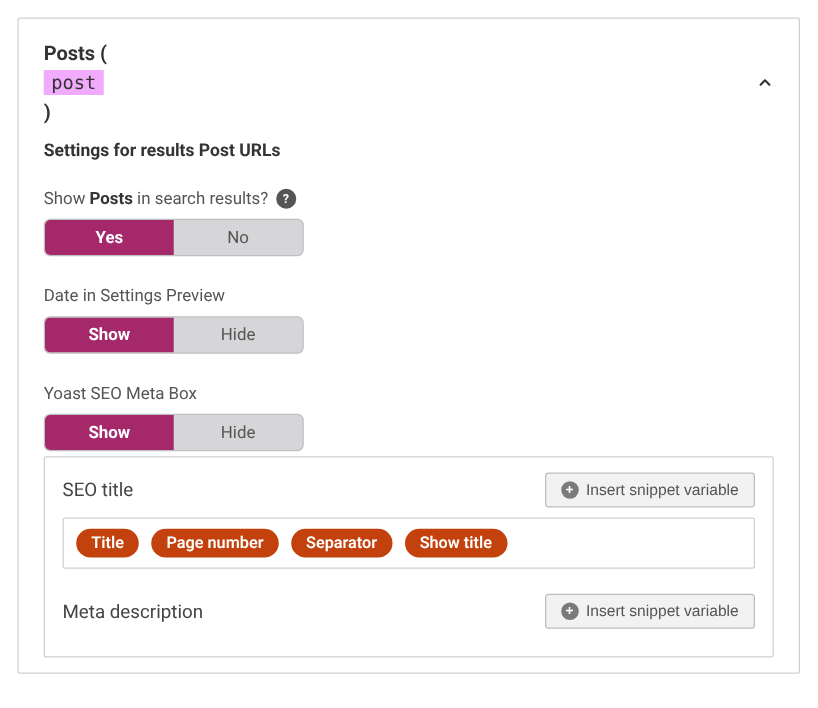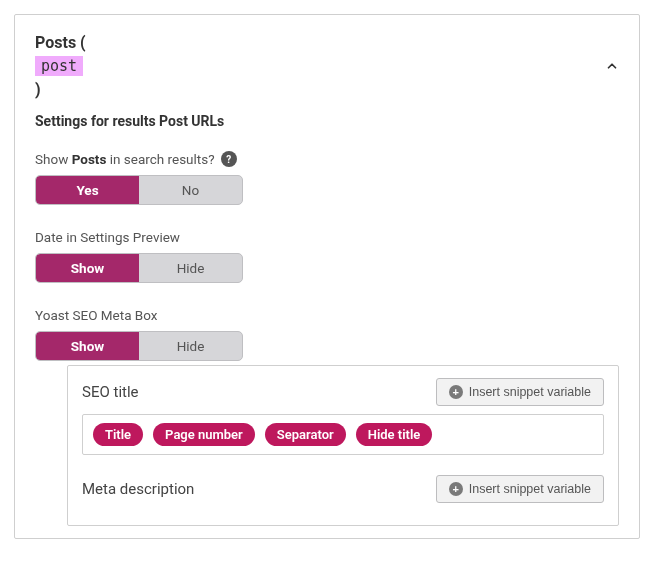--- a/index.html
+++ b/index.html
@@ -101,21 +101,20 @@
     margin: 0;
   }
   .toggle-option.inactive {
     color: #555;
   }
   .sub-box {
     border: 1px solid #cfcfcf;
     padding: 12px 14px 14px 14px;
     margin-top: -6px;
     border-radius: 2px;
-    margin-left: 32px;
   }
   .row-head {
     display: flex;
     justify-content: space-between;
     align-items: center;
     margin-bottom: 8px;
   }
   .row-head h4 {
     margin: 0;
     font-size: 15px;
@@ -149,21 +148,21 @@
   }
   .pill-container {
     border: 1px solid #cfcfcf;
     border-radius: 2px;
     padding: 8px 10px;
     display: flex;
     gap: 10px;
     flex-wrap: wrap;
   }
   .pill {
-    background: #be185d;
+    background: #c2410c;
     color: #fff;
     font-size: 13px;
     font-weight: 600;
     padding: 4px 12px;
     border-radius: 14px;
     display: inline-flex;
     align-items: center;
   }
   .meta-textarea {
     border: 1px solid #cfcfcf;
@@ -232,21 +231,21 @@
       <h4>SEO title</h4>
       <button class="snippet-btn">
         <span class="plus-icon">+</span>
         <span>Insert snippet variable</span>
       </button>
     </div>
     <div class="pill-container">
       <span class="pill">Title</span>
       <span class="pill">Page number</span>
       <span class="pill">Separator</span>
-      <span class="pill">Hide title</span>
+      <span class="pill">Show title</span>
     </div>
 
     <div class="gap-v"></div>
 
     <div class="row-head">
       <h4>Meta description</h4>
       <button class="snippet-btn">
         <span class="plus-icon">+</span>
         <span>Insert snippet variable</span>
       </button>

